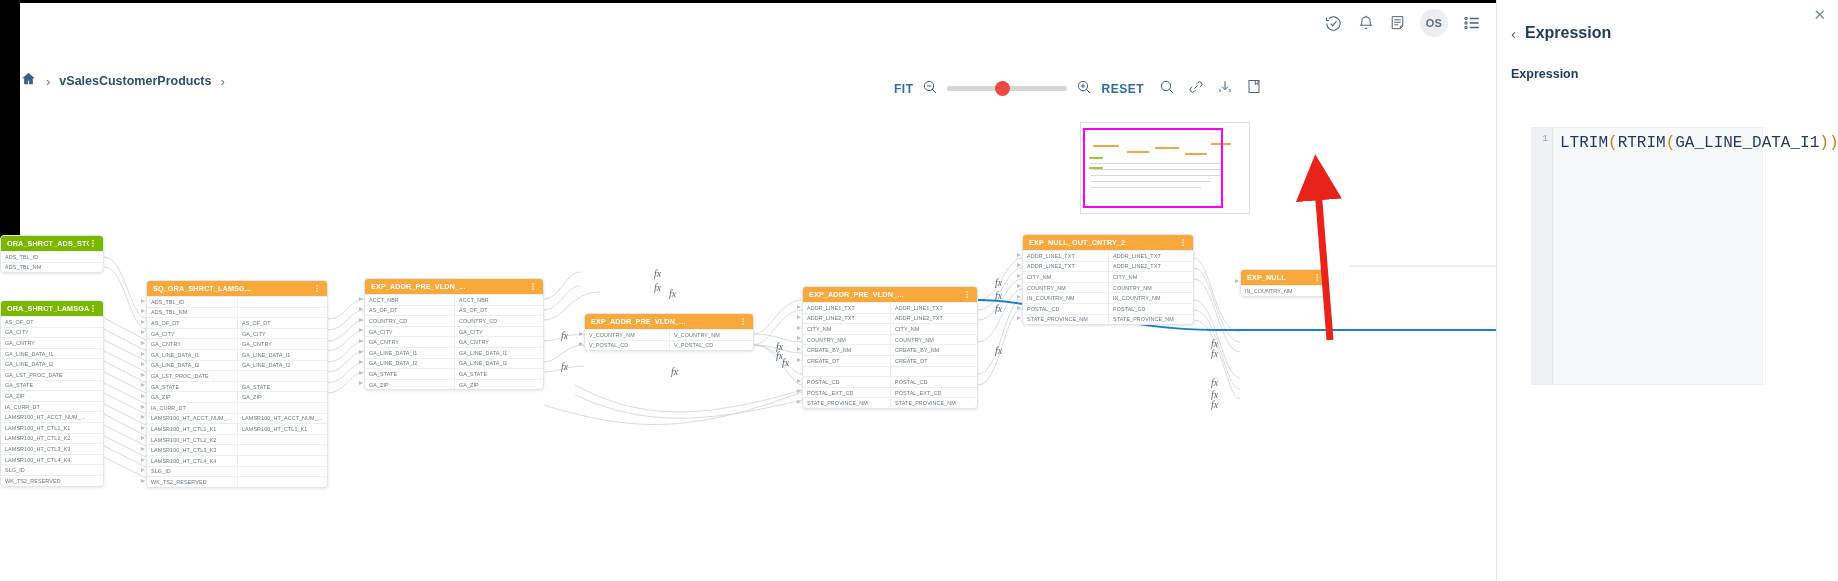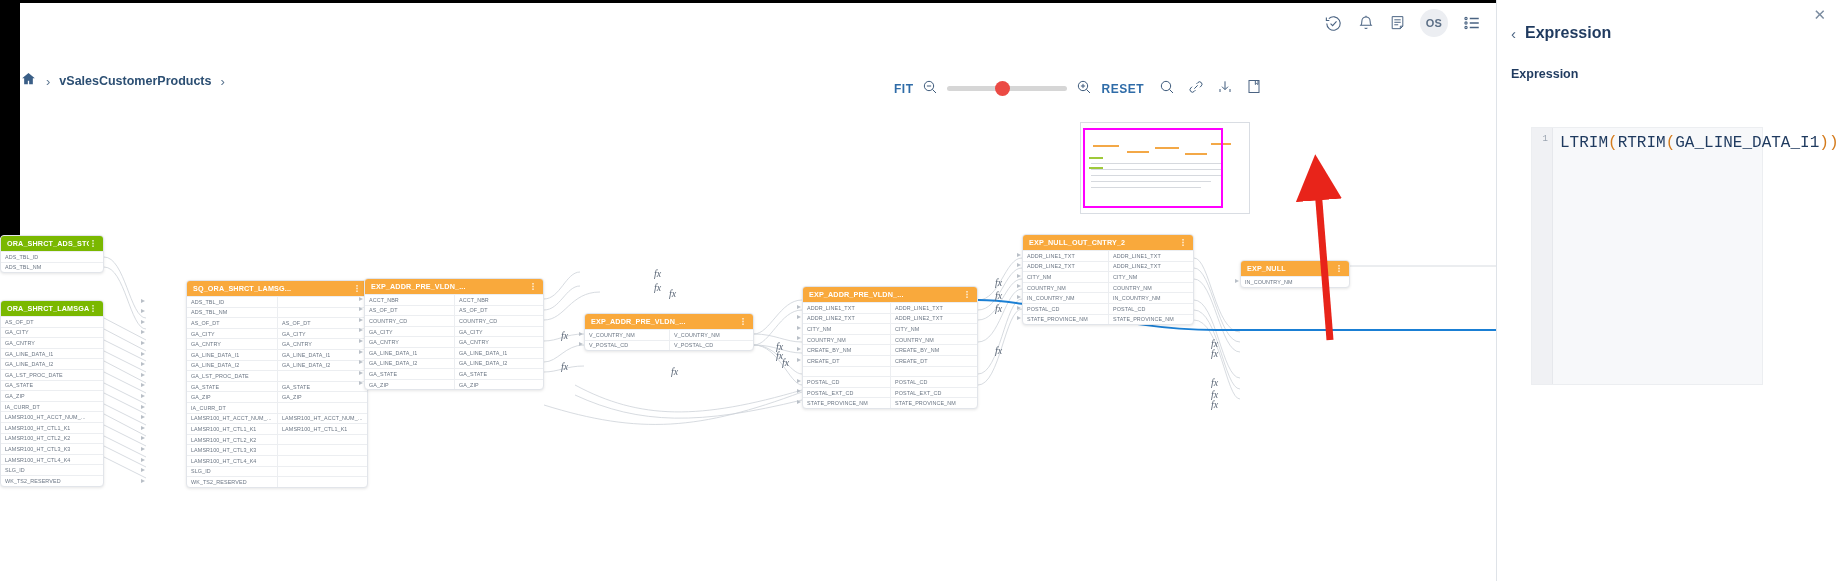--- a/index.html
+++ b/index.html
@@ -359,21 +359,21 @@
             <div class="node-row">
               <div class="cell" style="width: 100%;">LAMSR100_HT_CTL4_K4</div>
             </div>
             <div class="node-row">
               <div class="cell" style="width: 100%;">SLG_ID</div>
             </div>
             <div class="node-row">
               <div class="cell" style="width: 100%;">WK_TS2_RESERVED</div>
             </div>
           </div>
-          <div class="node" style="left: 146px; top: 280px; width: 182px; margin-left: 40px;">
+          <div class="node" style="left: 146px; top: 280px; width: 182px;">
             <div class="node-hd hd-orange">
               <span class="ttl">SQ_ORA_SHRCT_LAMSG...</span>
               <span class="kebab">⋮</span>
             </div>
             <div class="node-row">
               <div class="cell" style="width: 50%;">ADS_TBL_ID</div>
               <div class="cell two" style="width: 50%;"></div>
             </div>
             <div class="node-row">
               <div class="cell" style="width: 50%;">ADS_TBL_NM</div>
@@ -573,21 +573,21 @@
             </div>
             <div class="node-row">
               <div class="cell" style="width: 50%;">POSTAL_CD</div>
               <div class="cell two" style="width: 50%;">POSTAL_CD</div>
             </div>
             <div class="node-row">
               <div class="cell" style="width: 50%;">STATE_PROVINCE_NM</div>
               <div class="cell two" style="width: 50%;">STATE_PROVINCE_NM</div>
             </div>
           </div>
-          <div class="node" style="left: 1240px; top: 260px; width: 110px;">
+          <div class="node" style="left: 1240px; top: 269px; width: 88px;">
             <div class="node-hd hd-orange">
               <span class="ttl">EXP_NULL</span>
               <span class="kebab">⋮</span>
             </div>
             <div class="node-row">
               <div class="cell" style="width: 100%;">IN_COUNTRY_NM</div>
             </div>
           </div>
         </div>
       <div id="fx-layer">

